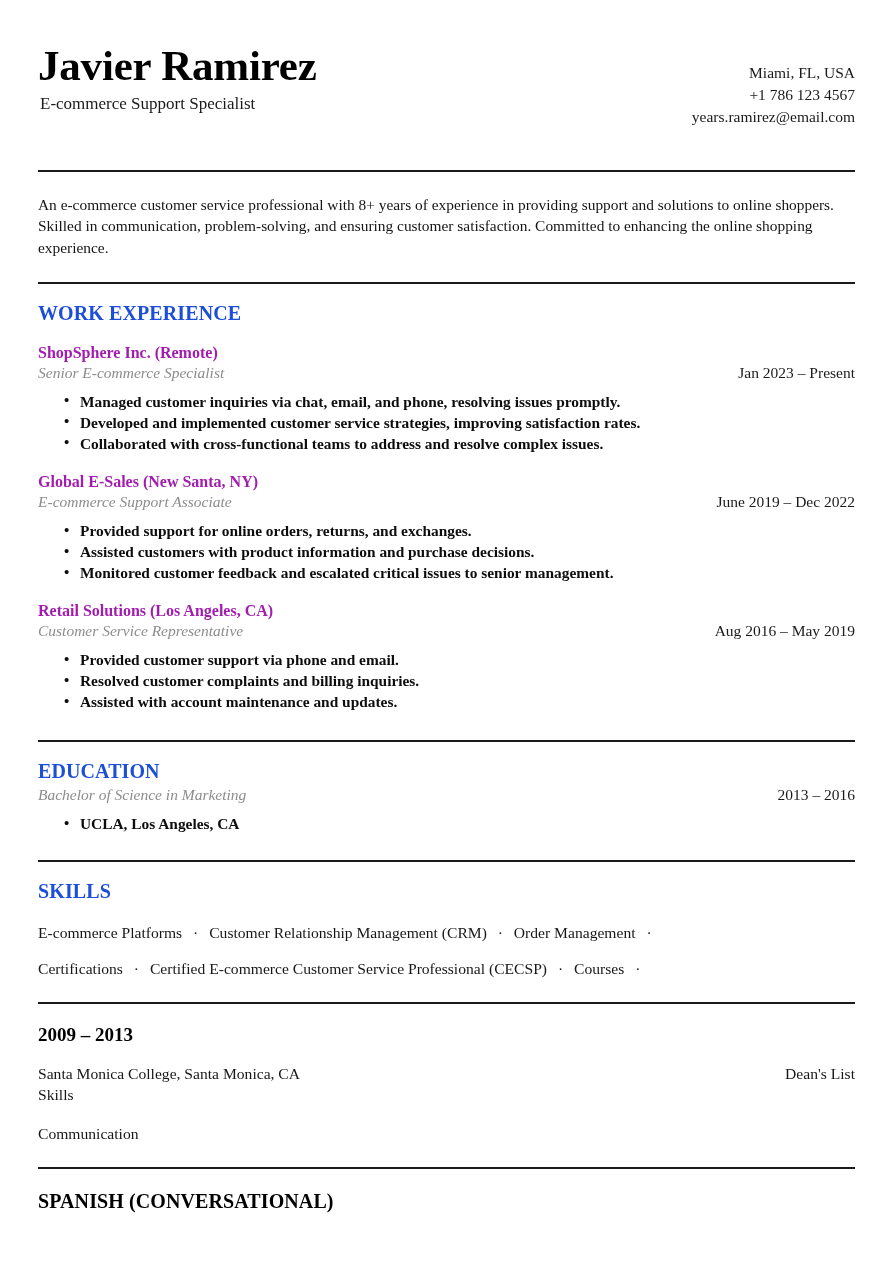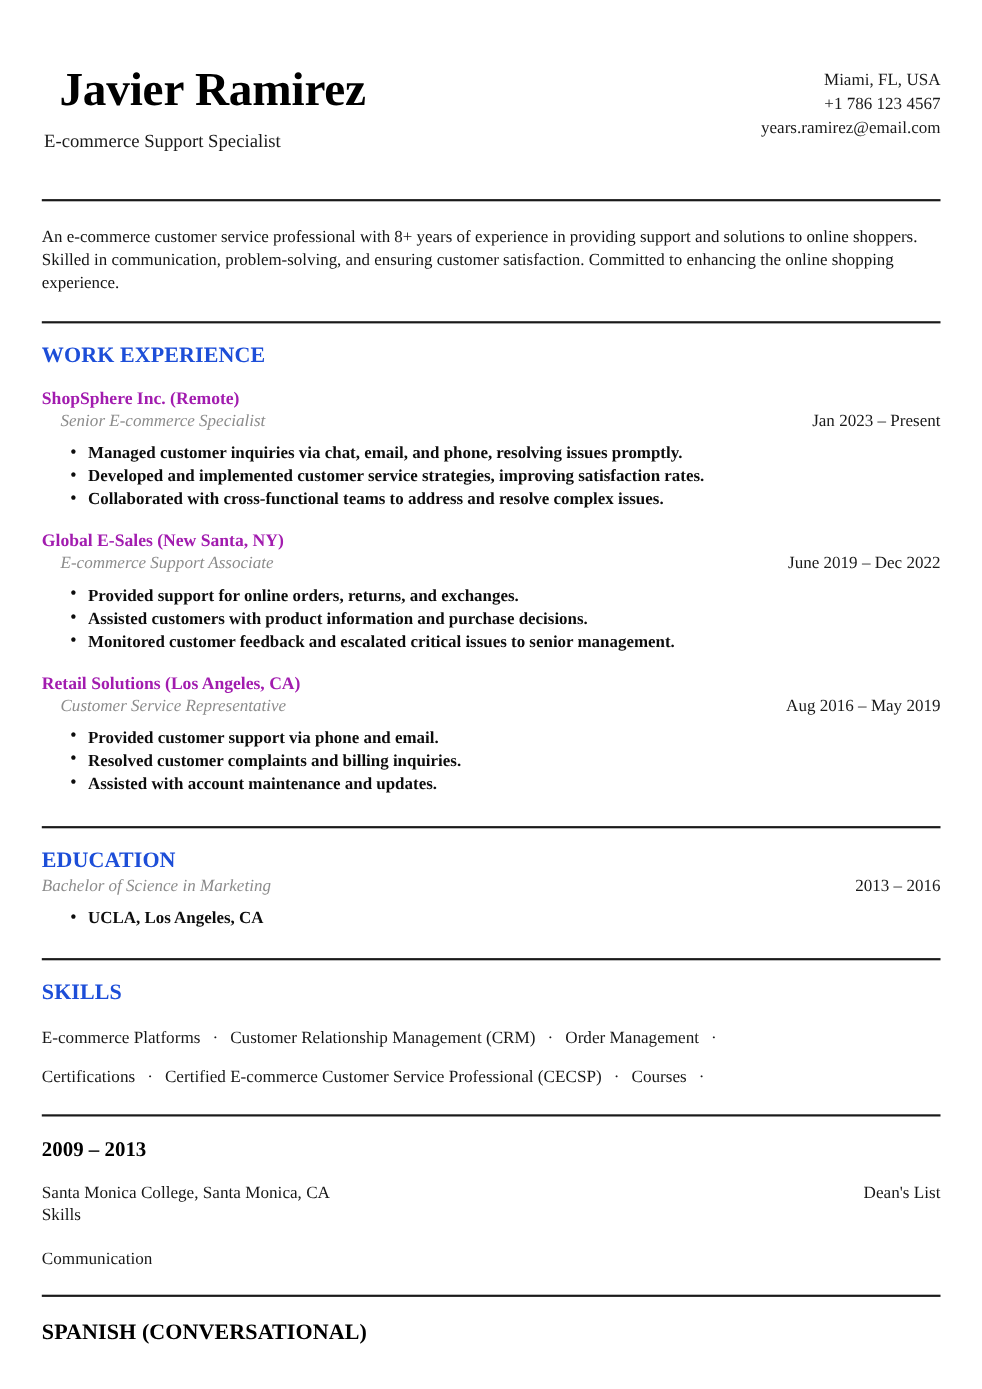--- a/index.html
+++ b/index.html
@@ -34,21 +34,21 @@
   .identity {
     flex: 0 1 auto;
   }
   .full-name {
     font-family: "Liberation Serif", "DejaVu Serif", serif;
     font-size: 43px;
     font-weight: bold;
     line-height: 1.02;
     letter-spacing: -0.2px;
     color: #000000;
-    margin: 16px;
+    margin: 0;
   }
   .headline {
     font-size: 17px;
     font-weight: normal;
     color: #1a1a1a;
     margin: 7px 0 0 2px;
     line-height: 1.1;
   }
   .contact {
     text-align: right;
@@ -98,21 +98,20 @@
     font-size: 16px;
     font-weight: bold;
     color: #a21caf;
     line-height: 1.25;
   }
   .entry-line {
     display: flex;
     align-items: center;
     justify-content: space-between;
     line-height: 1.3;
-    margin-left: 17px;
   }
   .entry-role {
     font-size: 15.5px;
     font-style: italic;
     color: #8c8c8c;
   }
   .entry-dates {
     font-size: 15.5px;
     color: #1a1a1a;
     white-space: nowrap;

